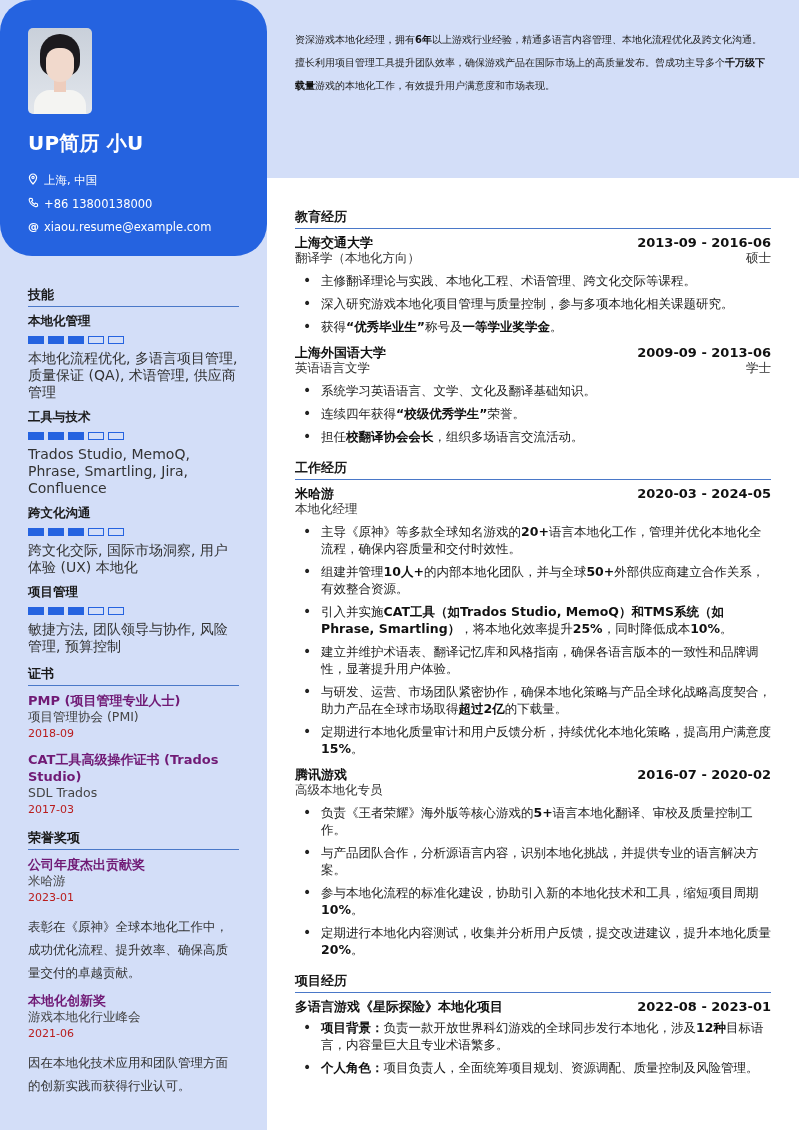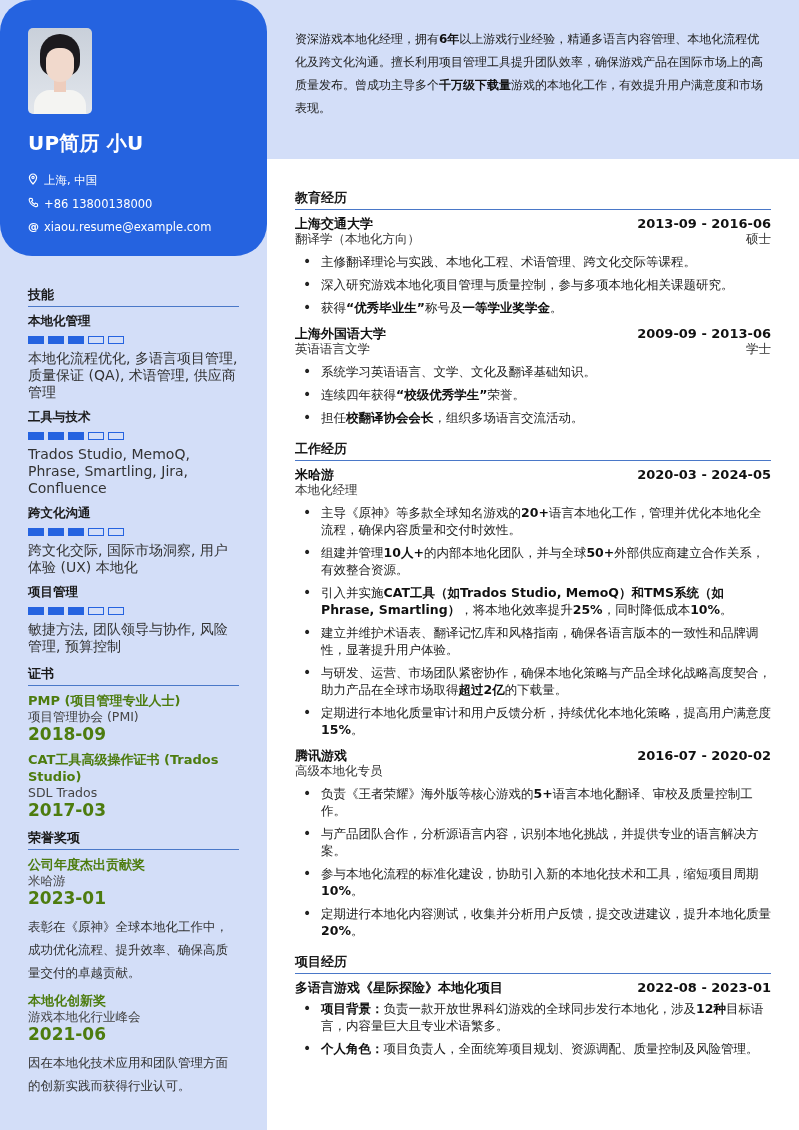--- a/index.html
+++ b/index.html
@@ -17,28 +17,28 @@
   .contact { margin-top: 12px; }
   .contact-row { display: flex; align-items: center; font-size: 11.5px; height: 23px; }
   .contact-row .ic { width: 16px; font-size: 11px; display: inline-block; }
   .side-body { padding: 30px 28px 0 28px; }
   .side-title { font-size: 13px; font-weight: bold; color: #1a1a1a; border-bottom: 1.5px solid #4a78c8; padding-bottom: 2px; margin-bottom: 6px; }
   .skill-name { font-size: 12.5px; font-weight: bold; color: #1a1a1a; margin-top: 2px; }
   .bars { display: flex; gap: 4px; margin: 6px 0 6px 0; }
   .bar { width: 16px; height: 8px; background: #2563e0; }
   .bar.empty { background: transparent; border: 1px solid #2563e0; }
   .skill-desc { font-size: 14px; color: #333; line-height: 17px; margin-bottom: 8px; }
-  .cert-name { font-size: 13px; font-weight: bold; color: #4d7c0f; line-height: 17px; }
+  .cert-name { font-size: 13px; font-weight: bold; color: #701a75; line-height: 17px; }
   .cert-org { font-size: 12.5px; color: #444; line-height: 16px; }
-  .cert-date { font-size: 17px; font-weight: bold; color: #4d7c0f; line-height: 18px; margin-bottom: 8px; }
+  .cert-date { font-size: 11px; font-weight: normal; color: #b91c1c; line-height: 18px; margin-bottom: 8px; }
   .award-desc { font-size: 12.5px; color: #333; line-height: 23px; margin-bottom: 8px; }
   .side-section { margin-bottom: 10px; }
 
   .main { flex: 1; position: relative; }
-  .summary { background: #d3def8; height: 159px; padding: 28px 28px 0 28px; font-size: 12px; line-height: 23px; color: #222; }
+  .summary { background: #d3def8; height: 178px; padding: 28px 28px 0 28px; font-size: 10px; line-height: 23px; color: #222; }
   .summary b { color: #111; }
   .main-body { padding: 30px 28px 0 28px; }
   .sec-title { font-size: 13px; font-weight: bold; color: #1a1a1a; border-bottom: 1.5px solid #4a78c8; padding-bottom: 2px; margin-bottom: 6px; }
   .entry { margin-bottom: 10px; }
   .entry-head { display: flex; justify-content: space-between; font-size: 13px; font-weight: bold; color: #111; line-height: 16px; }
   .entry-sub { display: flex; justify-content: space-between; font-size: 12.5px; color: #333; line-height: 17px; font-family: Liberation Mono, monospace; }
   ul.bullets { list-style: none; margin-top: 4px; }
   ul.bullets li { position: relative; padding-left: 26px; font-size: 12.5px; line-height: 17px; color: #222; margin-bottom: 6px; }
   ul.bullets li::before { content: "•"; position: absolute; left: 8px; top: 0; font-size: 14px; color: #222; }
   ul.bullets li b { color: #111; }

